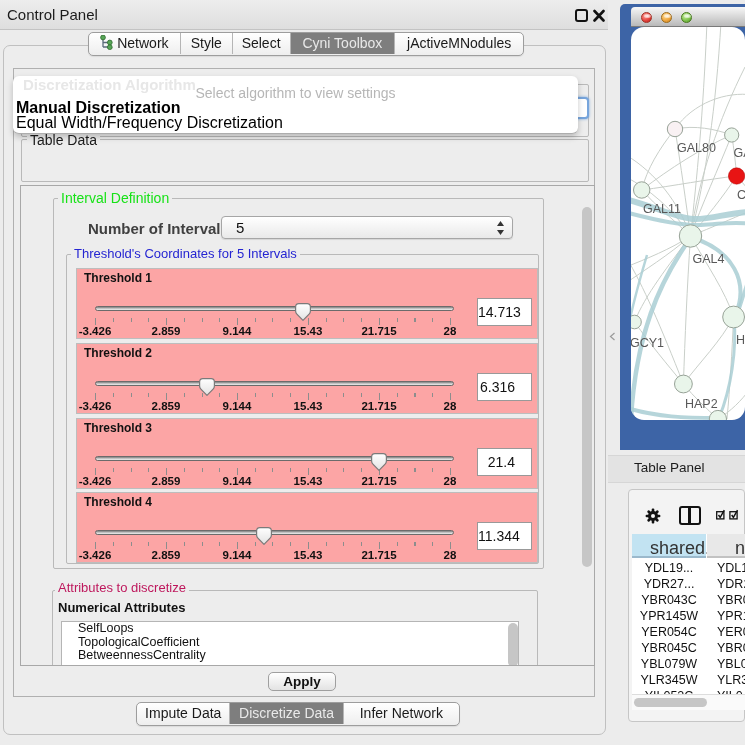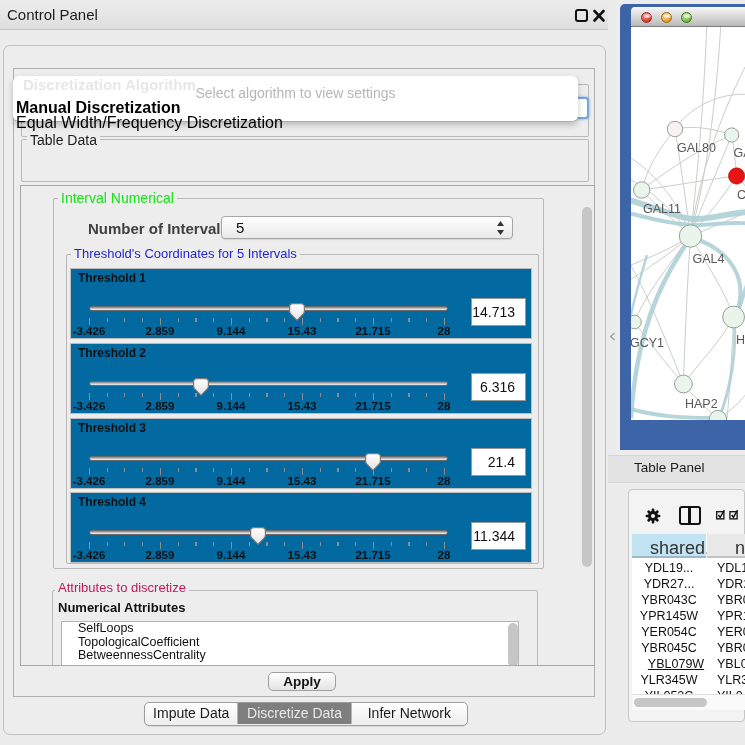--- a/index.html
+++ b/index.html
@@ -28,64 +28,64 @@
 
 .grp { position:absolute; border:1px solid #b9b9b9; border-radius:2px; }
 .gt { position:absolute; font-size:13px; background:#ededed; padding:0 3px; white-space:nowrap; }
 
 .combo { position:absolute; border:1px solid #a6a6a6; border-radius:4px;
   background:linear-gradient(#ffffff,#e9e9e9); box-shadow:0 1px 1px rgba(0,0,0,0.1);
   font-size:15px; color:#111; }
 .combo .ct { position:absolute; left:9px; top:2px; }
 .combo .ar { position:absolute; right:7px; top:2px; width:9px; height:18px; }
 
-#popup { left:13px; top:76px; width:565px; height:46px; background:#ffffff;
+#popup { left:13px; top:76px; width:565px; height:58px; background:#ffffff;
   border-radius:6px; border-bottom:1px solid #adadad;
   box-shadow:0 3px 6px rgba(0,0,0,0.22); }
 #ghost { position:absolute; left:10px; top:0px; font-size:15px; font-weight:bold; color:#e7e7e7; }
 #popup .p1 { position:absolute; left:0; right:0; top:9px; text-align:center; font-size:14px; color:#b6b6b6; }
 #popup .p2 { position:absolute; left:3px; top:23px; font-size:16px; font-weight:bold; color:#000;text-align:center; }
 #popup .p3 { position:absolute; left:3px; top:38px; font-size:16px; color:#000; }
 
 #scrollp { left:20px; top:185px; width:575px; height:481px; border:1px solid #a8a8a8;
   background:#ededed; overflow:hidden; }
 
-.thp { position:absolute; left:49px; width:462px; height:71px; border:1px solid #bdbdbd; background:#0369a1; }
+.thp { position:absolute; left:55px; width:462px; height:71px; border:1px solid #bdbdbd; background:#fca5a5; }
 .thp .lbl { position:absolute; left:7px; top:2px; font-size:12px; font-weight:bold; color:#111; }
 .thp .track { position:absolute; left:18px; top:37px; width:359px; height:5px; border-radius:3px;
   border:1px solid #6b6b6b; background:linear-gradient(#7c7c7c,#bdbdbd 45%,#efefef); }
 .thp .tickmin { position:absolute; left:18px; top:49px; width:357px; height:4px;
   background:repeating-linear-gradient(to right,#8d8d8d 0 1px,transparent 1px 17.75px); }
 .thp .tickmaj { position:absolute; left:18px; top:49px; width:357px; height:7px;
   background:repeating-linear-gradient(to right,#8d8d8d 0 1px,transparent 1px 71px); }
 .thp .tl { position:absolute; top:56px; width:60px; text-align:center;
   font-size:11.5px; font-weight:bold; color:#111; }
 .thp .vbox { position:absolute; left:400px; top:29px; width:55px; height:28px;
   background:#fff; border:1px solid #999; font-size:14px; color:#111;
-  text-align:right; line-height:26px; padding-right:10px; }
+  text-align:right; line-height:26px; padding-right:16px; }
 .thumb { position:absolute; width:18px; height:19px; }
 
 .sbv { position:absolute; width:10px; border-radius:5px; background:#c6c6c6; }
 .sbh { position:absolute; height:9px; border-radius:4.5px; background:#c6c6c6; }
 
 #attrlist { position:absolute; left:40px; top:435px; width:458px; height:60px; background:#fff;
   border:1px solid #b5b5b5; font-size:12.5px; color:#111; padding-top:0; }
 #attrlist div { padding-left:16px; height:13.7px; line-height:13.7px; }
 
 #apply { left:268px; top:672px; width:68px; height:19px; border:1px solid #9f9f9f;
   border-radius:5px; background:linear-gradient(#ffffff,#e3e3e3);
   font-size:13.5px; font-weight:bold; color:#111; text-align:center; line-height:18px; }
 
 #netwin { left:620px; top:4px; width:125px; height:446px; background:#3d64a6; border-top-left-radius:5px; }
 #nettb { position:absolute; left:11px; top:3px; right:0; height:20px;
   background:linear-gradient(#f7f7f7,#b9b9b9); border-top-left-radius:4px; border-bottom:1px solid #7a7a7a; }
 .tl-btn { position:absolute; top:5px; width:11px; height:11px; border-radius:50%; }
 .tl-btn:after { content:''; position:absolute; left:2px; top:0.5px; width:6.5px; height:4.5px;
   border-radius:50%; background:radial-gradient(ellipse at center, rgba(255,255,255,0.95), rgba(255,255,255,0.15)); }
-#netcanvas { position:absolute; left:11px; top:23px; width:114px; height:393px; background:#ffffff; overflow:hidden; }
+#netcanvas { position:absolute; left:11px; top:23px; width:114px; height:393px; background:#ffffff; overflow:hidden;border-radius:13px; }
 #tphead { left:608px; top:455px; width:137px; height:28px; background:#e3e3e3;
   border-top:1px solid #d6d6d6; border-bottom:1px solid #d6d6d6; }
 #tphead .t { position:absolute; left:26px; top:4px; font-size:13.5px; color:#1c1c1c; }
 #tpwin { left:628px; top:489px; width:117px; height:233px; background:#f3f3f3;
   border:1px solid #c6c6c6; border-radius:4px; }
 #tbl { position:absolute; left:632px; top:534px; width:113px; height:176px; background:#fff; overflow:hidden; }
 #tbl .hd { position:absolute; top:0; height:24px; font-size:18px; color:#333; text-align:center; line-height:29px; }
 .trow { position:absolute; font-size:12.5px; color:#111; height:16px; line-height:16px; width:74px; text-align:center; }
 </style>
 </head>
@@ -94,34 +94,48 @@
 
   <div id="titlebar" class="abs">
       <span class="t">Control Panel</span>
     <span id="float-ic"></span>
     <svg style="position:absolute; left:593px; top:9px;" width="12" height="13" viewBox="0 0 12 13">
       <path d="M1.5,2 L10.5,11.5 M10.5,2 L1.5,11.5" stroke="#111" stroke-width="2.6" stroke-linecap="round"></path>
     </svg>
   </div>
   <div id="cp-body" class="abs"></div>
 
+  <div class="seg" style="left:88px; top:32px; width:436px;">
+    <div class="s" style="width:92px;">
+      <svg width="13" height="15" viewBox="0 0 13 15" style="margin-right:4px;">
+        <path d="M3,3 L3,12 M3,7.5 L9.5,7.5 M3,12 L9.5,12" stroke="#5a6b7a" stroke-width="1.3" fill="none"></path>
+        <circle cx="3" cy="2.5" r="2.4" fill="#57a657" stroke="#2e6b2e" stroke-width="0.8"></circle>
+        <circle cx="9.8" cy="7.5" r="2.4" fill="#57a657" stroke="#2e6b2e" stroke-width="0.8"></circle>
+        <circle cx="9.8" cy="12.2" r="2.4" fill="#57a657" stroke="#2e6b2e" stroke-width="0.8"></circle>
+      </svg>
+      Network</div>
+    <div class="s" style="width:52px;">Style</div>
+    <div class="s" style="width:58px;">Select</div>
+    <div class="s sel" style="width:105px;">Cyni Toolbox</div>
+    <div class="s" style="width:128px;">jActiveMNodules</div>
+  </div>
 
   <div id="inner" class="abs"></div>
 
   <div class="grp" style="left:21px; top:84px; width:568px; height:53px;"></div>
 
   <div class="abs" style="left:560px; top:97px; width:29px; height:22px; border:2px solid #77a5dc; border-radius:4px; background:#fff; box-shadow:0 0 3px #77a5dc;"></div>
 
   <div class="grp" style="left:21px; top:139px; width:568px; height:43px;"></div>
   <div class="gt" style="left:27px; top:132px; color:#1c1c1c; font-size:14px;">Table Data</div>
 
   <div id="scrollp" class="abs">
 
     <div class="grp" style="left:32px; top:12px; width:491px; height:371px;"></div>
-    <div class="gt" style="left:37px; top:4px; color:#17e217; font-size:14px;">Interval Numerical</div>
+    <div class="gt" style="left:37px; top:4px; color:#17e217; font-size:14px;">Interval Definition</div>
 
     <div class="abs" style="left:67px; top:34px; font-size:15px; font-weight:bold; color:#404040;">Number of Intervals</div>
     <div class="combo" style="left:200px; top:30px; width:292px; height:23px;">
       <span class="ct" style="left:14px;">5</span>
       <svg class="ar" viewBox="0 0 9 18">
           <path d="M4.5,2 L8,7 L1,7 Z" fill="#333"></path>
           <path d="M4.5,16 L8,11 L1,11 Z" fill="#333"></path>
         </svg>
     </div>
 
@@ -214,21 +228,21 @@
 
   <div id="popup" class="abs">
     <span id="ghost">Discretization Algorithm</span>
     <div class="p1">Select algorithm to view settings</div>
     <div class="p2">Manual Discretization</div>
     <div class="p3">Equal Width/Frequency Discretization</div>
   </div>
 
   <div id="apply" class="abs">Apply</div>
 
-  <div class="seg" style="left:144px; top:702px; width:324px;">
+  <div class="seg" style="left:136px; top:702px; width:324px;">
     <div class="s" style="width:94px;">Impute Data</div>
     <div class="s sel" style="width:114px;">Discretize Data</div>
     <div class="s" style="width:116px;">Infer Network</div>
   </div>
 
   <svg class="abs" style="left:609px; top:332px;" width="7" height="9" viewBox="0 0 7 9">
     <path d="M5.5,1 L1.5,4.5 L5.5,8" fill="none" stroke="#9a9a9a" stroke-width="1.2"></path>
   </svg>
 
   <div id="netwin" class="abs">
@@ -341,21 +355,21 @@
     <div class="trow" style="left:0px; top:42px;">YDR27...</div>
       <div class="trow" style="left:85px; top:42px; text-align:left; width:40px;">YDR2</div>
     <div class="trow" style="left:0px; top:58px;">YBR043C</div>
       <div class="trow" style="left:85px; top:58px; text-align:left; width:40px;">YBR0</div>
     <div class="trow" style="left:0px; top:74px;">YPR145W</div>
       <div class="trow" style="left:85px; top:74px; text-align:left; width:40px;">YPR1</div>
     <div class="trow" style="left:0px; top:90px;">YER054C</div>
       <div class="trow" style="left:85px; top:90px; text-align:left; width:40px;">YER0</div>
     <div class="trow" style="left:0px; top:106px;">YBR045C</div>
       <div class="trow" style="left:85px; top:106px; text-align:left; width:40px;">YBR0</div>
-    <div class="trow" style="left:7px; top:122px;text-decoration:underline;">YBL079W</div>
+    <div class="trow" style="left:0px; top:122px;">YBL079W</div>
       <div class="trow" style="left:85px; top:122px; text-align:left; width:40px;">YBL0</div>
     <div class="trow" style="left:0px; top:138px;">YLR345W</div>
       <div class="trow" style="left:85px; top:138px; text-align:left; width:40px;">YLR3</div>
     <div class="trow" style="left:0px; top:154px;">YIL052C</div>
       <div class="trow" style="left:85px; top:154px; text-align:left; width:40px;">YIL0</div>
     <div class="abs" style="left:0; top:160px; width:113px; height:16px; background:#fafafa; border-top:1px solid #ddd;">
       <div class="sbh" style="left:2px; top:3px; width:73px;"></div>
     </div>
   </div>
 </div>

